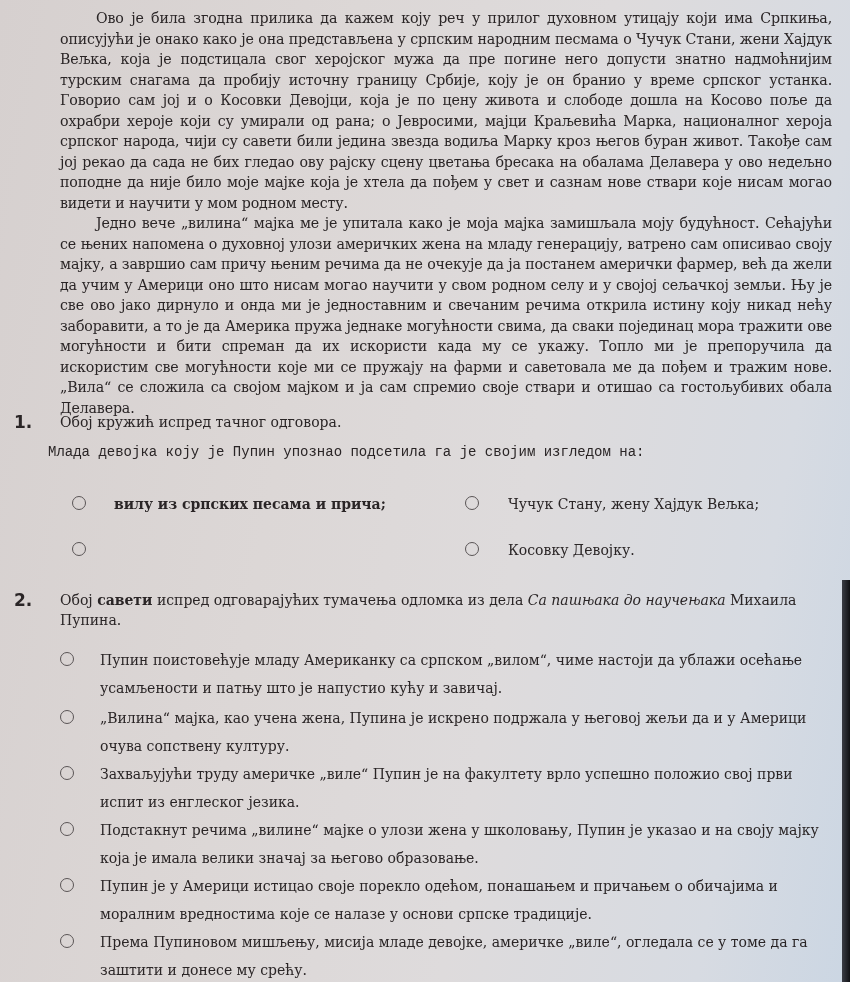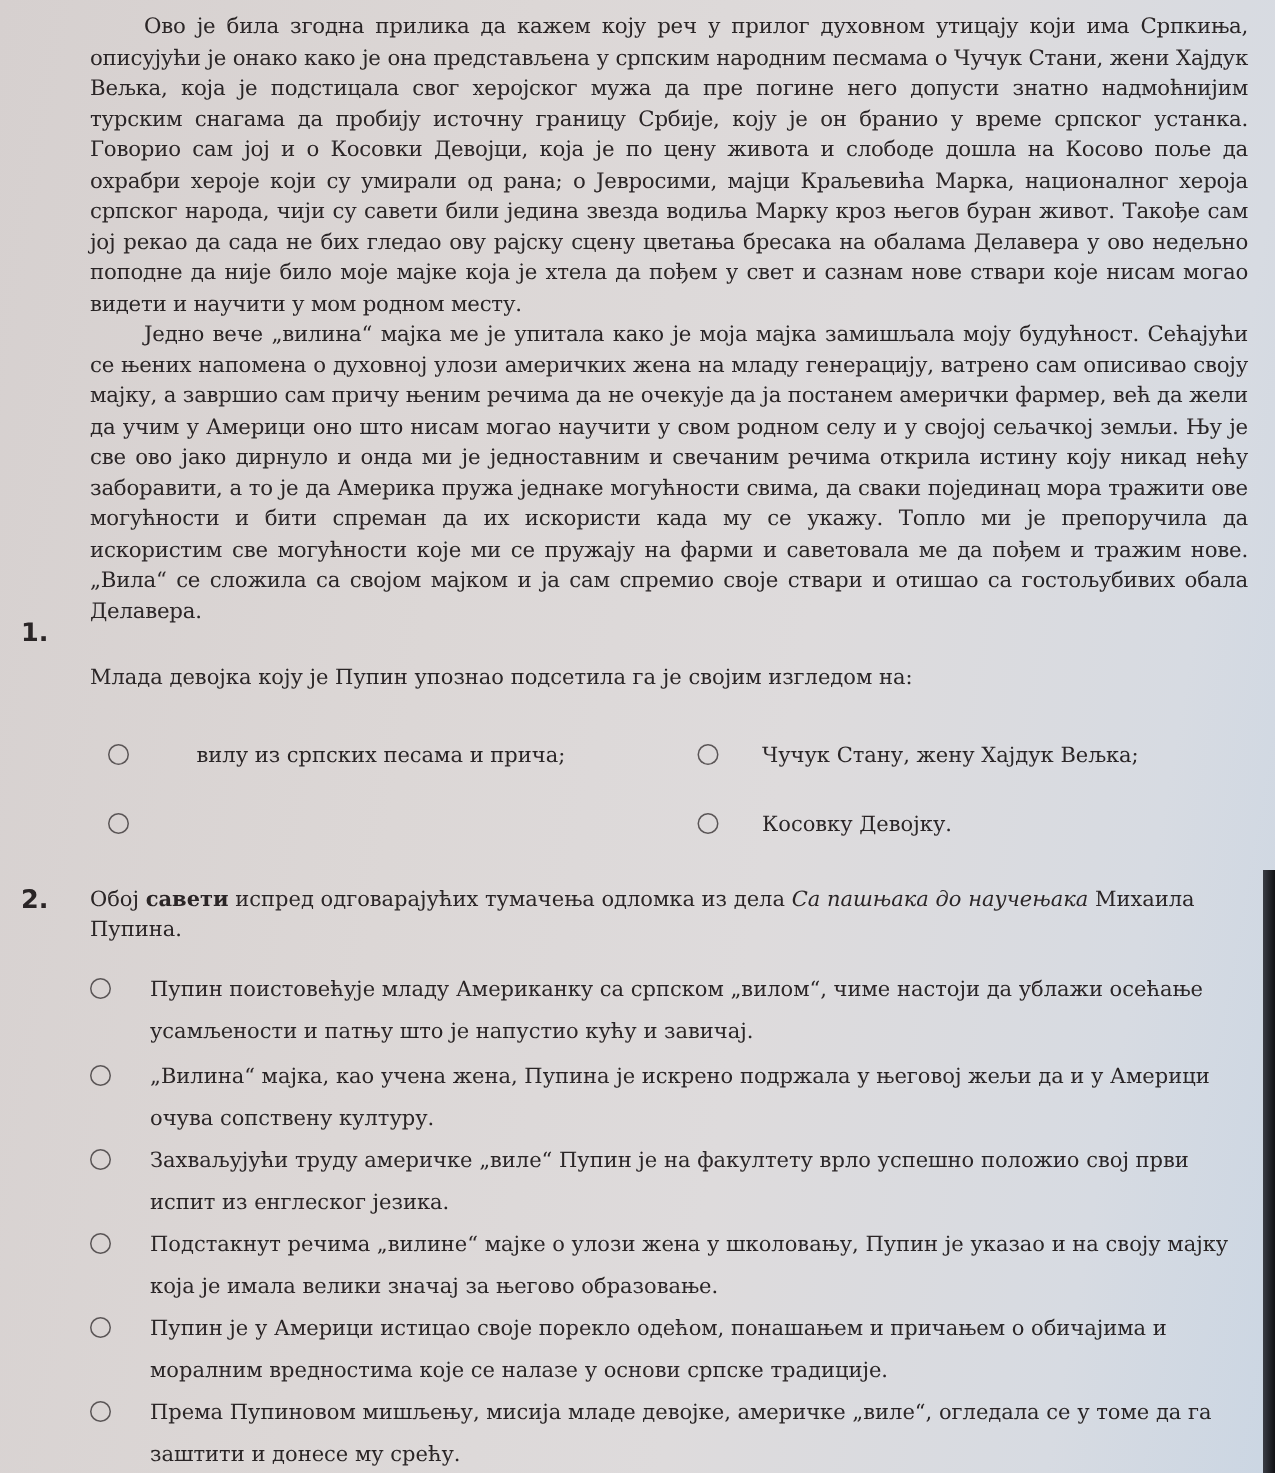--- a/index.html
+++ b/index.html
@@ -25,21 +25,21 @@
     .task {
       position: absolute; left: 0; width: 830px;
       font-size: 14px; line-height: 20px;
     }
     .task-num {
       position: absolute; left: 14px; top: 0;
       font-family: "DejaVu Sans", "Liberation Sans", sans-serif;
       font-weight: bold; font-size: 17px;
     }
     .task-instr { position: absolute; left: 60px; top: 0; width: 760px; }
-    .task-sub { position: absolute; left: 60px; top: 30px; }
+    .task-sub { position: absolute; left: 48px; top: 30px; font-family: Liberation Mono, monospace; }
     .radio {
       position: absolute; width: 12px; height: 12px;
       border: 1.8px solid #5a5556; border-radius: 50%;
       background: transparent; cursor: pointer;
     }
     .opt-text { position: absolute; }
     .opt2 { position: absolute; left: 60px; width: 760px; }
     .opt2 .radio { left: 0; top: 6px; }
     .opt2 .opt-text { left: 40px; top: 0; width: 725px; line-height: 28px; }
     b { font-weight: bold; }
@@ -50,24 +50,25 @@
 
 <div class="page">
 
   <div class="passage">
     <p>Ово је била згодна прилика да кажем коју реч у прилог духовном утицају који има Српкиња, описујући је онако како је она представљена у српским народним песмама о Чучук Стани, жени Хајдук Вељка, која је подстицала свог херојског мужа да пре погине него допусти знатно надмоћнијим турским снагама да пробију источну границу Србије, коју је он бранио у време српског устанка. Говорио сам јој и о Косовки Девојци, која је по цену живота и слободе дошла на Косово поље да охрабри хероје који су умирали од рана; о Јевросими, мајци Краљевића Марка, националног хероја српског народа, чији су савети били једина звезда водиља Марку кроз његов буран живот. Такође сам јој рекао да сада не бих гледао ову рајску сцену цветања бресака на обалама Делавера у ово недељно поподне да није било моје мајке која је хтела да пођем у свет и сазнам нове ствари које нисам могао видети и научити у мом родном месту.</p>
     <p>Једно вече „вилина“ мајка ме је упитала како је моја мајка замишљала моју будућност. Сећајући се њених напомена о духовној улози америчких жена на младу генерацију, ватрено сам описивао своју мајку, а завршио сам причу њеним речима да не очекује да ја постанем амерички фармер, већ да жели да учим у Америци оно што нисам могао научити у свом родном селу и у својој сељачкој земљи. Њу је све ово јако дирнуло и онда ми је једноставним и свечаним речима открила истину коју никад нећу заборавити, а то је да Америка пружа једнаке могућности свима, да сваки појединац мора тражити ове могућности и бити спреман да их искористи када му се укажу. Топло ми је препоручила да искористим све могућности које ми се пружају на фарми и саветовала ме да пођем и тражим нове. „Вила“ се сложила са својом мајком и ја сам спремио своје ствари и отишао са гостољубивих обала Делавера.</p>
   </div>
 
   <div class="task" style="top:412px;height:160px;">
     <span class="task-num">1.</span>
+    <span class="task-instr">Обој кружић испред тачног одговора.</span>
     <span class="task-sub">Млада девојка коју је Пупин упознао подсетила га је својим изгледом на:</span>
 
     <span class="radio" style="left:72px;top:84px;"></span>
-    <span class="opt-text" style="left:131px;top:82px;">вилу из српских песама и прича;</span>
+    <span class="opt-text" style="left:114px;top:82px;font-weight:bold;">вилу из српских песама и прича;</span>
 
     <span class="radio" style="left:465px;top:84px;"></span>
     <span class="opt-text" style="left:508px;top:82px;">Чучук Стану, жену Хајдук Вељка;</span>
 
     <span class="radio" style="left:72px;top:130px;"></span>
 
     <span class="radio" style="left:465px;top:130px;"></span>
     <span class="opt-text" style="left:508px;top:128px;">Косовку Девојку.</span>
   </div>
 

